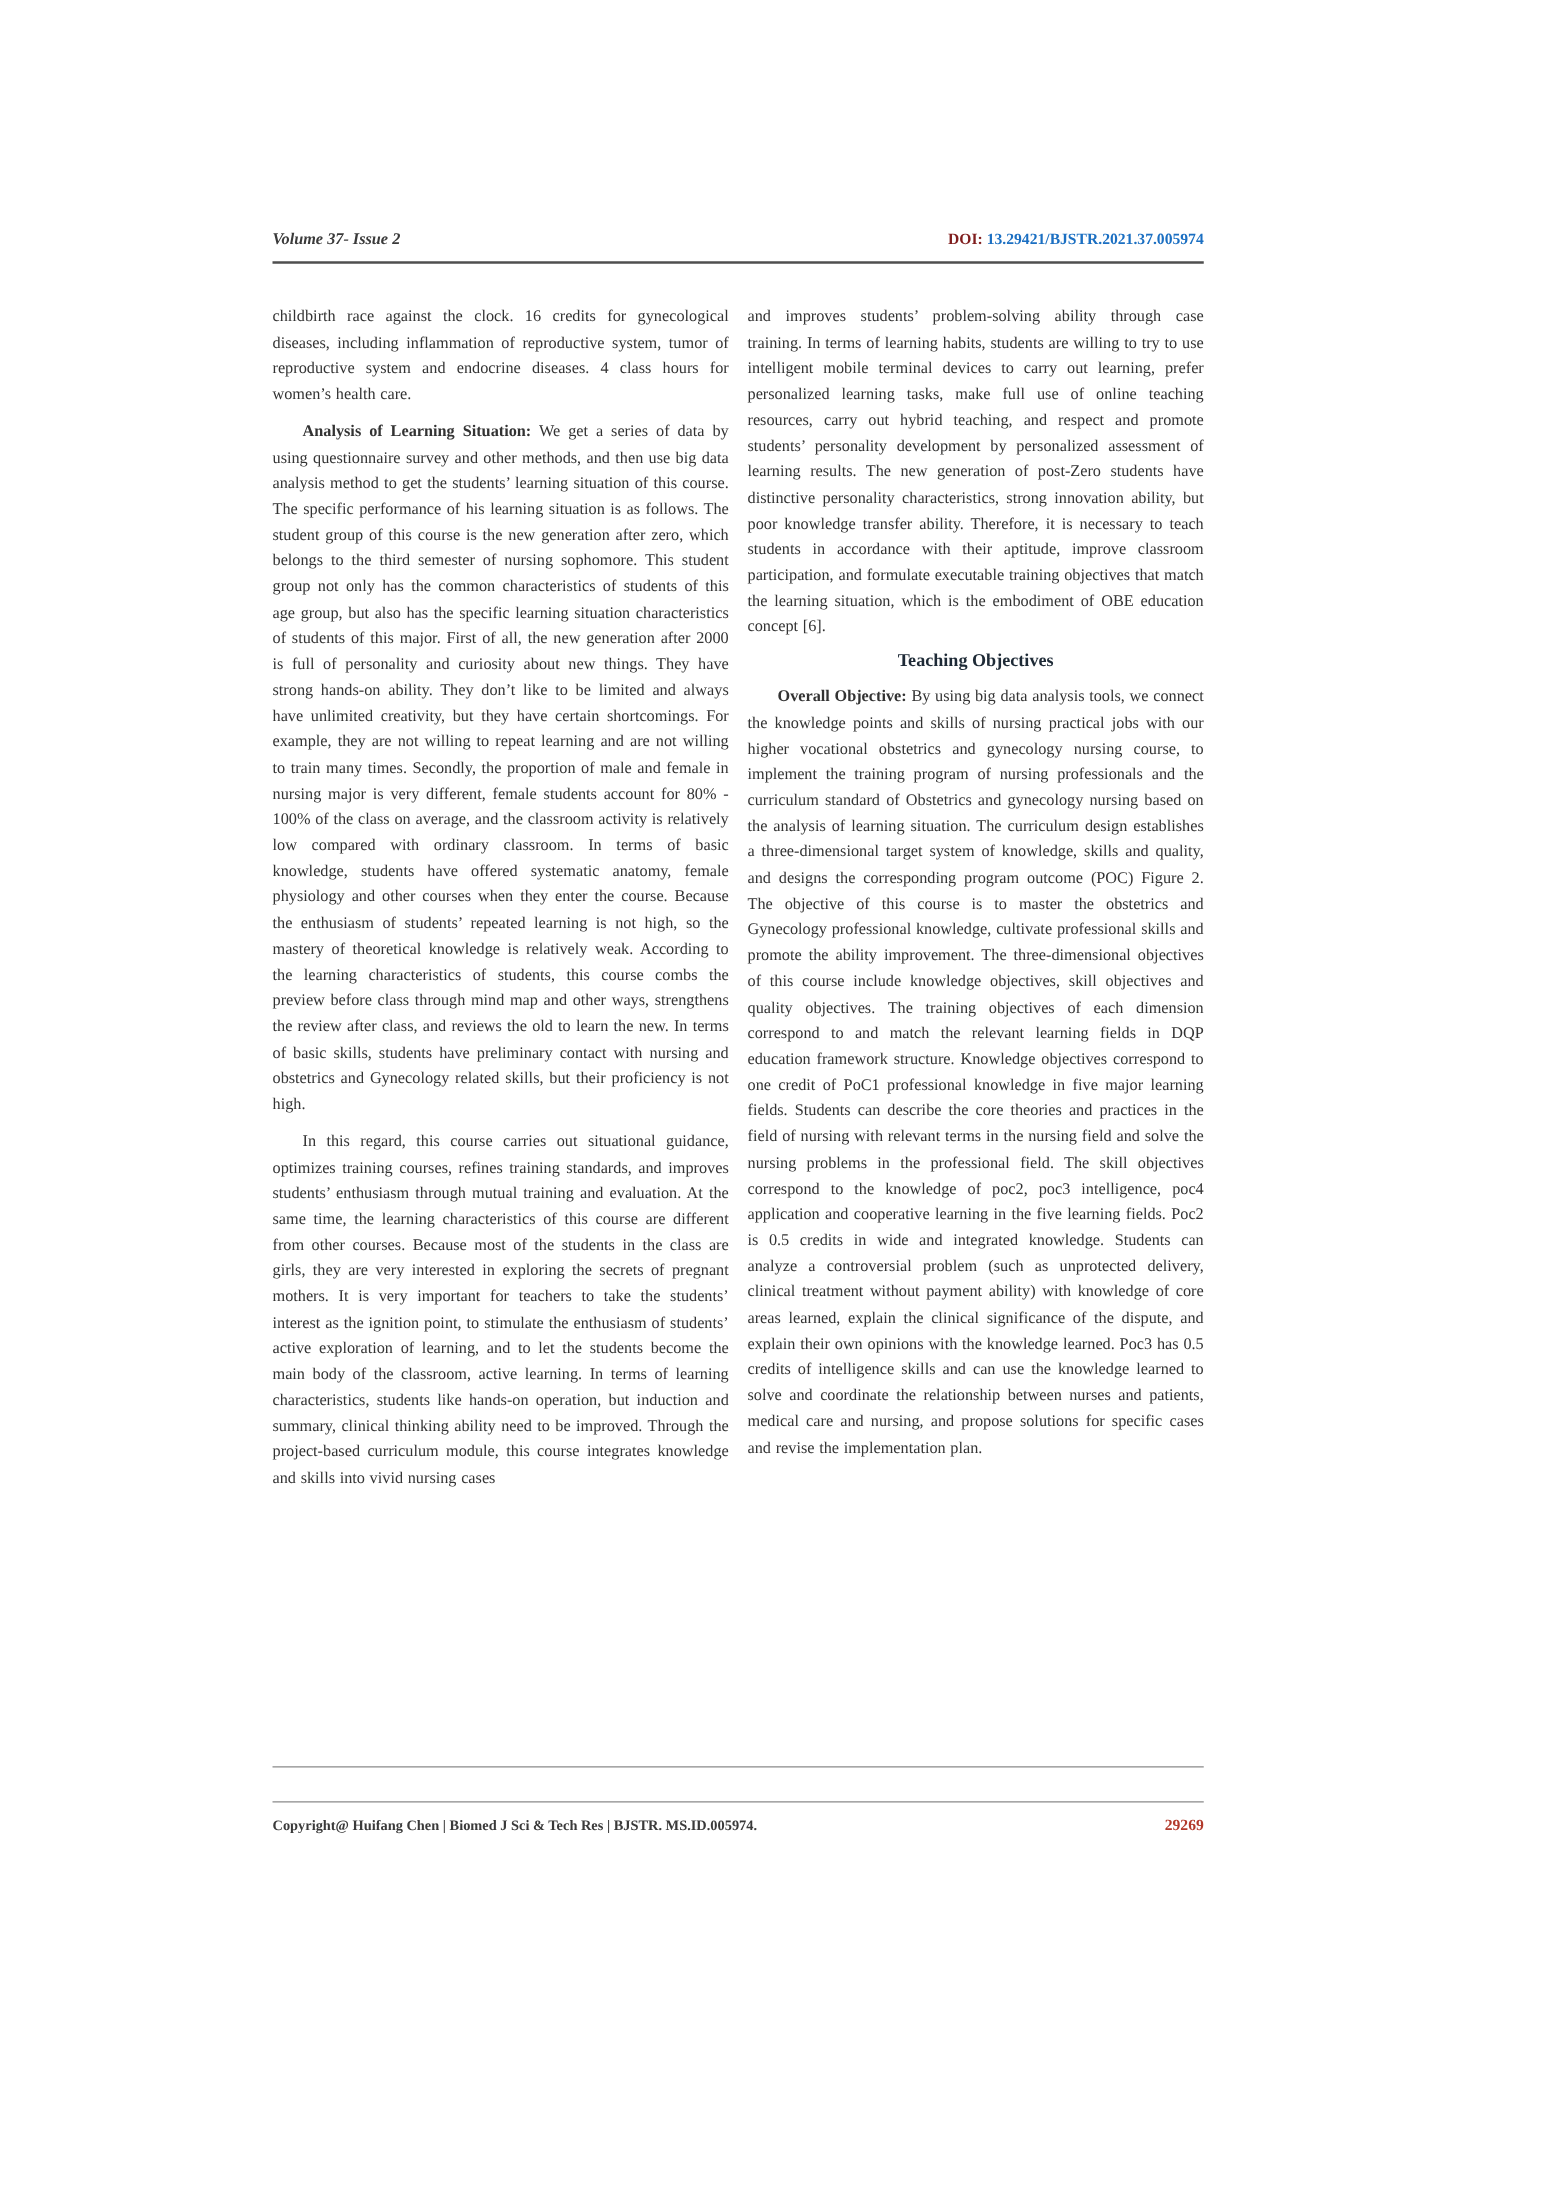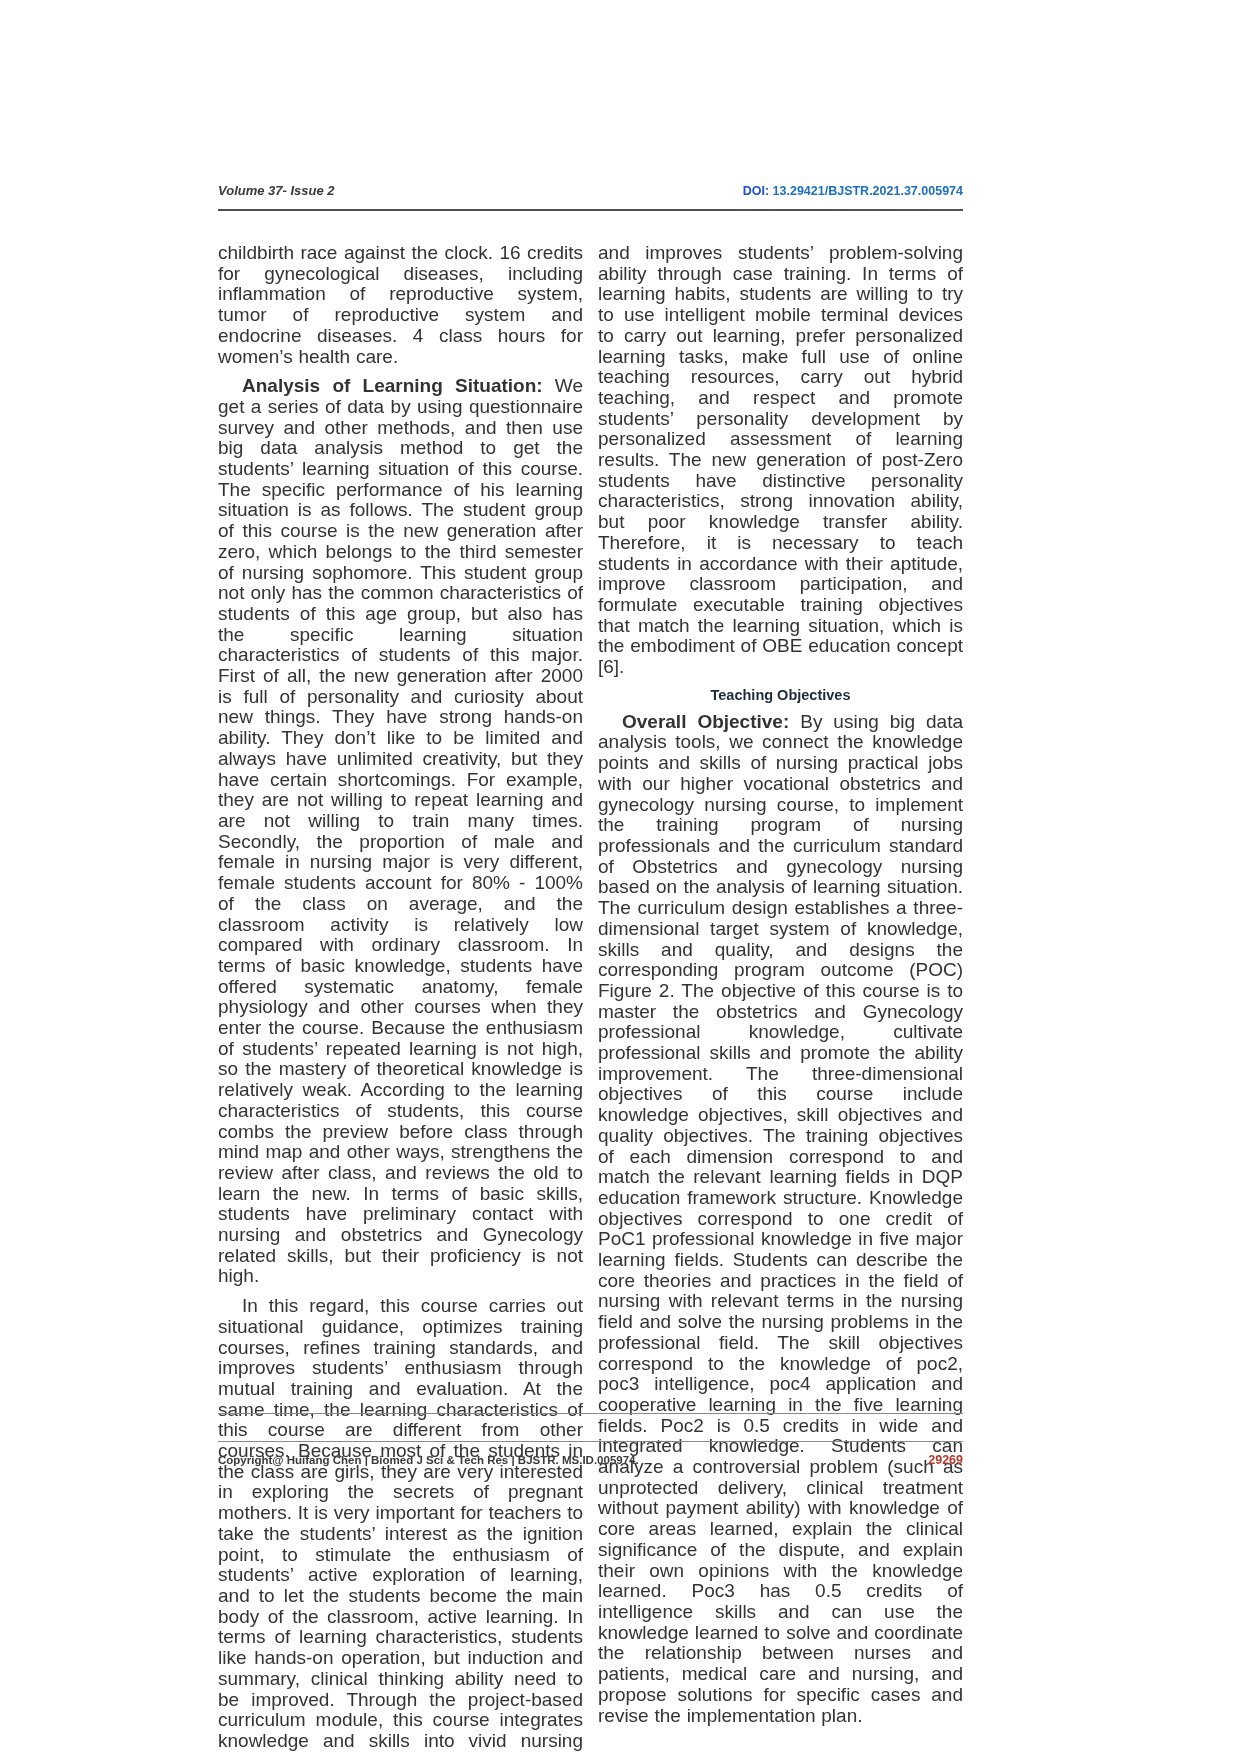--- a/index.html
+++ b/index.html
@@ -2,21 +2,21 @@
 <html><head>
 <meta charset="utf-8">
 <style>
   * { margin: 0; padding: 0; box-sizing: border-box; }
   html, body { background: #ffffff; }
   .page {
     position: relative;
     width: 1240px;
     height: 1753px;
     background: #ffffff;
-    font-family: Liberation Sans, sans-serif;
+    font-family: Liberation Serif, serif;
     color: #333333;
     overflow: hidden;
   }
   .page-header {
     position: absolute;
     left: 218px;
     top: 183px;
     width: 745px;
     display: flex;
     justify-content: space-between;
@@ -25,21 +25,21 @@
   .vol {
     font-size: 13px;
     font-weight: bold;
     font-style: italic;
     color: #3a3a3a;
   }
   .doi {
     font-size: 12.5px;
     font-weight: bold;
   }
-  .doi-label { color: #1d4ed8; }
+  .doi-label { color: #7f1d1d; }
   .doi-value {
     color: #1b6fc2;
     text-decoration: none;
     cursor: pointer;
   }
   .header-rule {
     position: absolute;
     left: 218px;
     top: 209px;
     width: 745px;
@@ -52,21 +52,21 @@
     top: 243px;
     width: 745px;
     display: flex;
     gap: 15px;
   }
   .col {
     width: 365px;
     text-align: justify;
   }
   .para {
-    font-size: 19px;
+    font-size: 13px;
     line-height: 20.7px;
     margin-bottom: 9px;
     text-align: justify;
     word-spacing: 0.5px;
   }
   .indent { text-indent: 24px; }
   .lead { font-weight: bold; }
   .section-heading {
     font-size: 14.5px;
     font-weight: bold;

